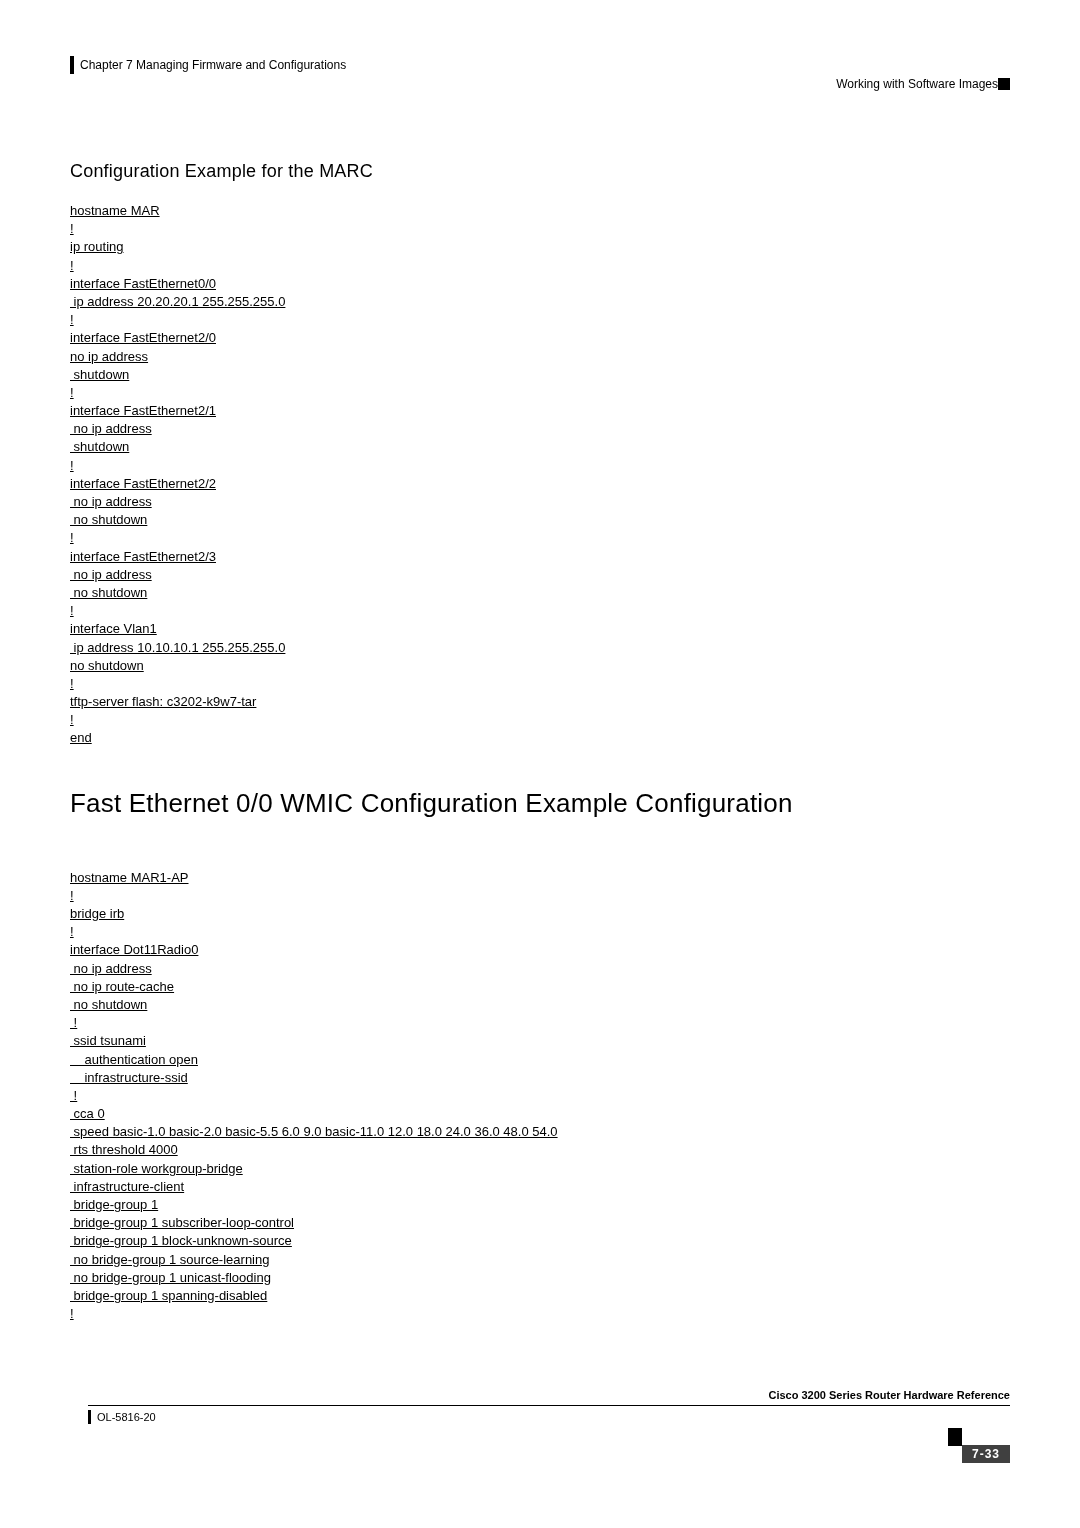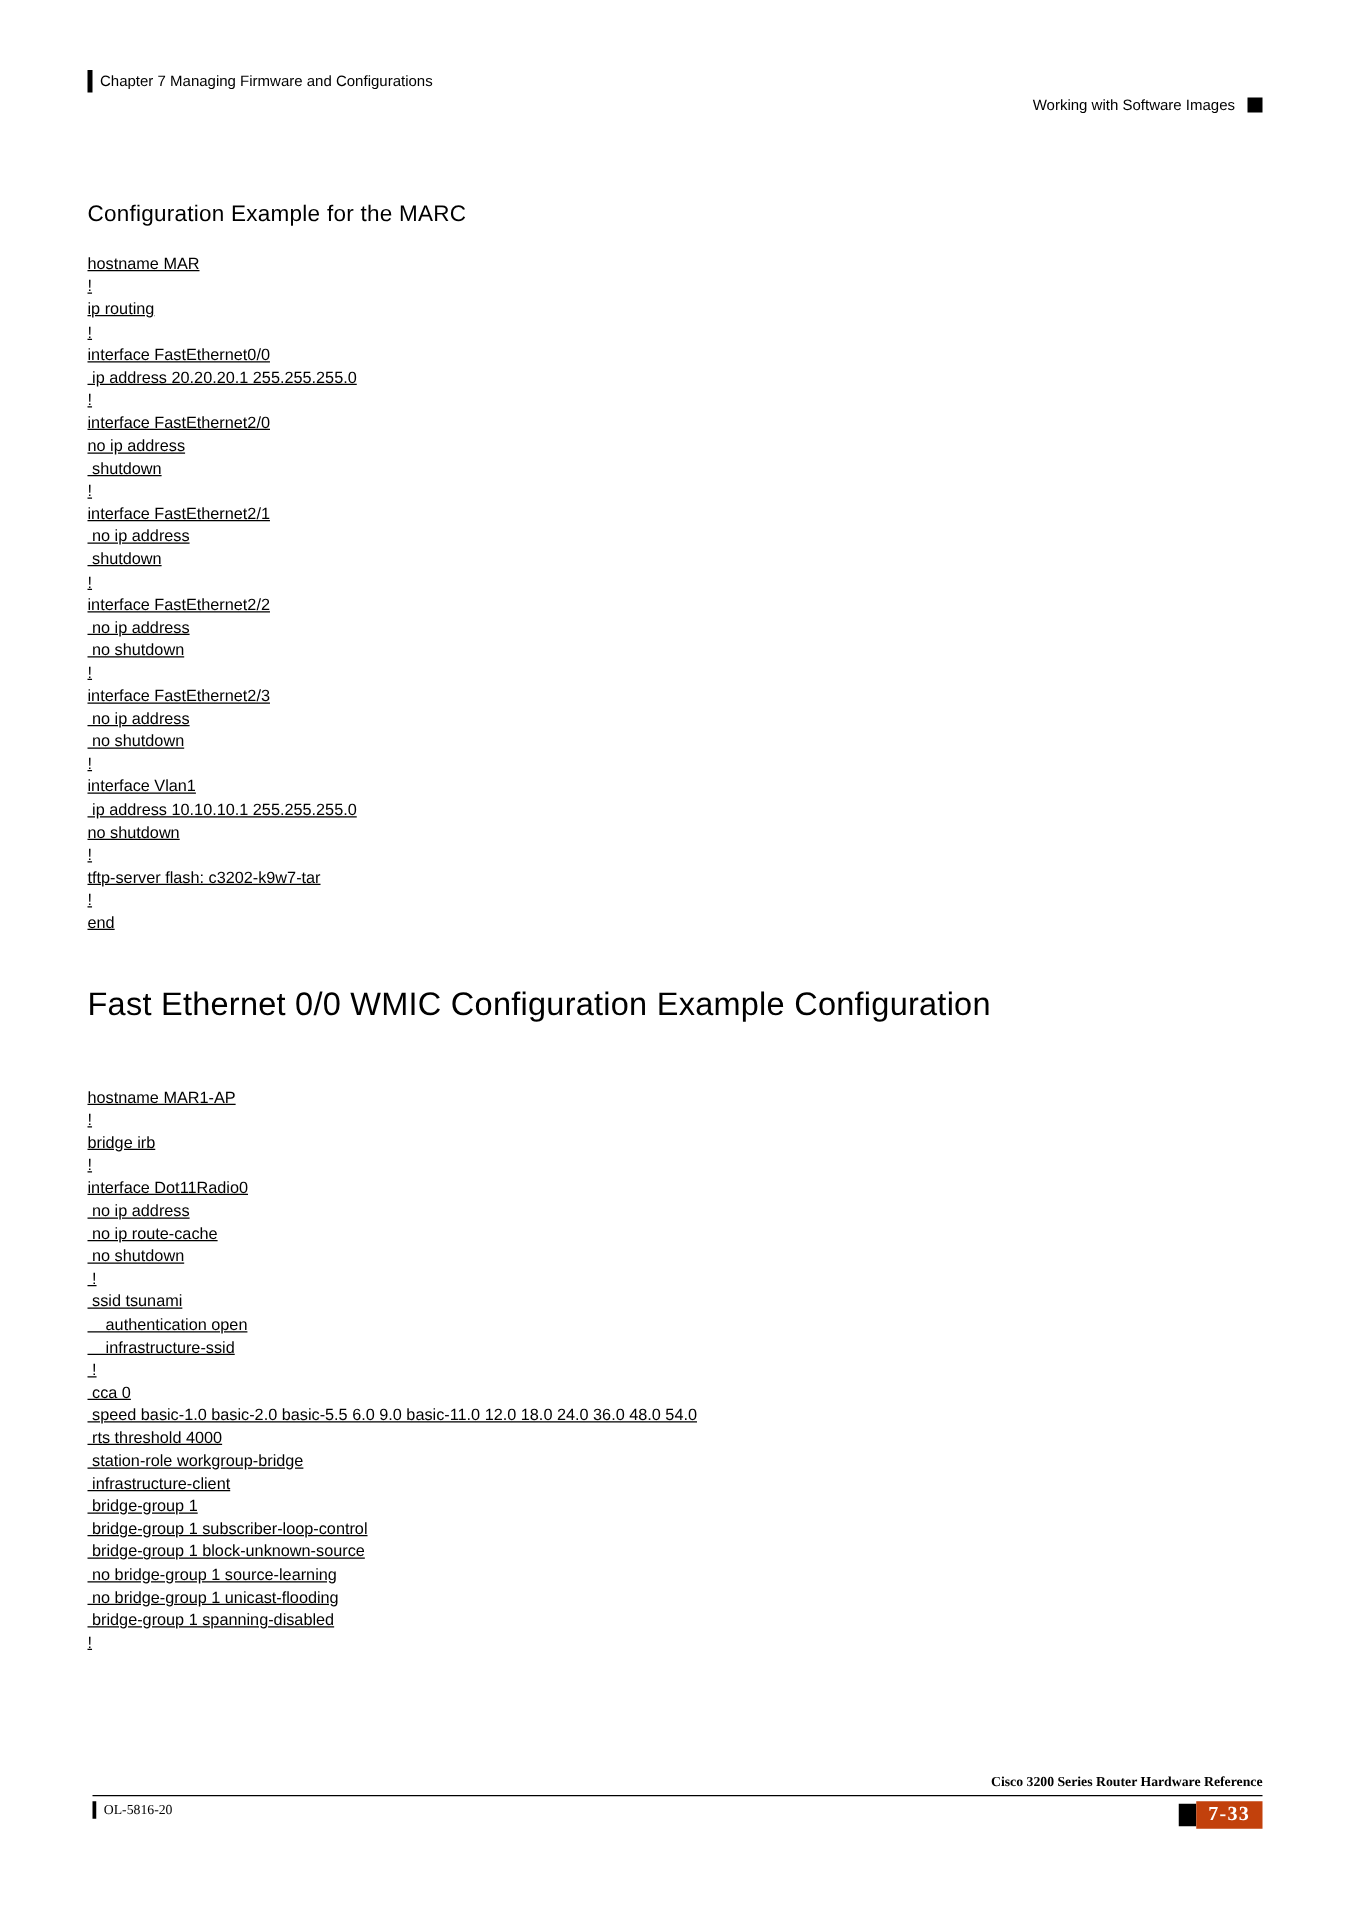--- a/index.html
+++ b/index.html
@@ -29,21 +29,20 @@
     gap: 6px;
   }
   .header-bar-left {
     width: 4px;
     height: 18px;
     background: #000;
   }
   .header-right {
     display: flex;
     align-items: center;
-    gap: 10px;
   }
   .header-square {
     width: 12px;
     height: 12px;
     background: #000;
   }
   .chapter-text { font-size: 12px; }
   .working-text { font-size: 12px; }
   
   .content {
@@ -65,23 +64,22 @@
   }
   .section-heading2 {
     font-size: 26px;
     font-weight: normal;
     margin-bottom: 50px;
     letter-spacing: 0.2px;
   }
   .footer {
     position: absolute;
     bottom: 65px;
-    left: 74px;
+    left: 88px;
     right: 70px;
-    font-family: Liberation Serif, serif;
   }
   .footer-line {
     border-top: 1px solid #000;
     margin-bottom: 4px;
   }
   .footer-row {
     display: flex;
     justify-content: space-between;
     align-items: flex-start;
     font-size: 11px;
@@ -109,26 +107,27 @@
     align-items: center;
     justify-content: flex-end;
     gap: 0;
   }
   .footer-square {
     width: 14px;
     height: 18px;
     background: #000;
   }
   .page-num-box {
-    background: #c2410c;
+    background: #404040;
     color: #fff;
     font-weight: bold;
-    font-size: 16px;
+    font-size: 12px;
     padding: 2px 10px;
     letter-spacing: 1px;
+    margin-top: 35px;
   }
 </style>
 </head>
 <body>
 
 <div class="page">
   <div class="header-row">
     <div class="header-left">
       <div class="header-bar-left"></div>
       <span class="chapter-text">Chapter 7     Managing Firmware and Configurations</span>

